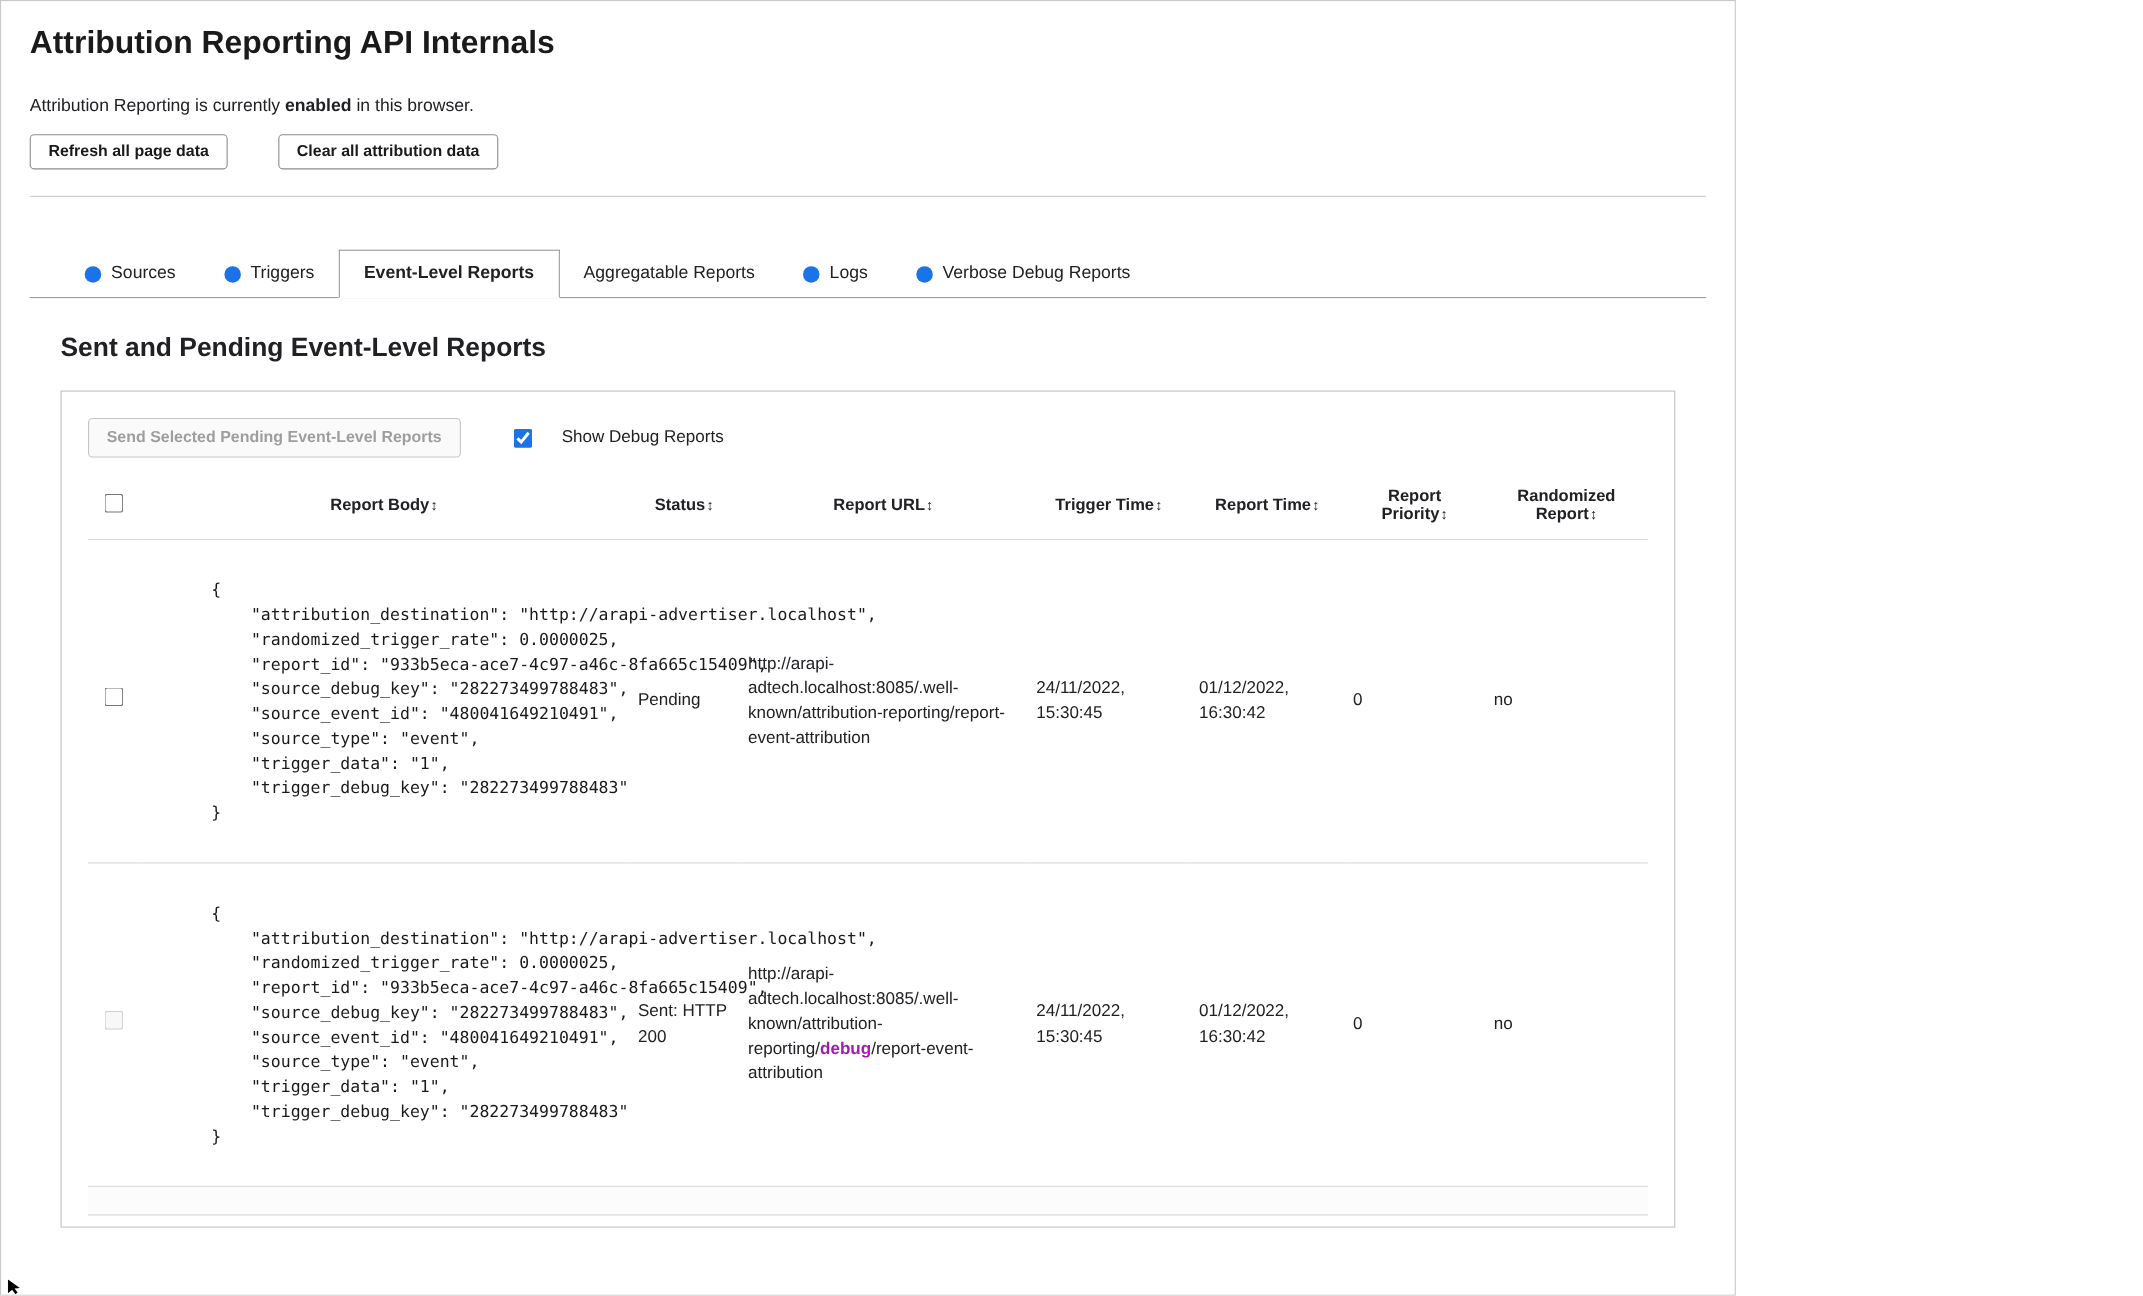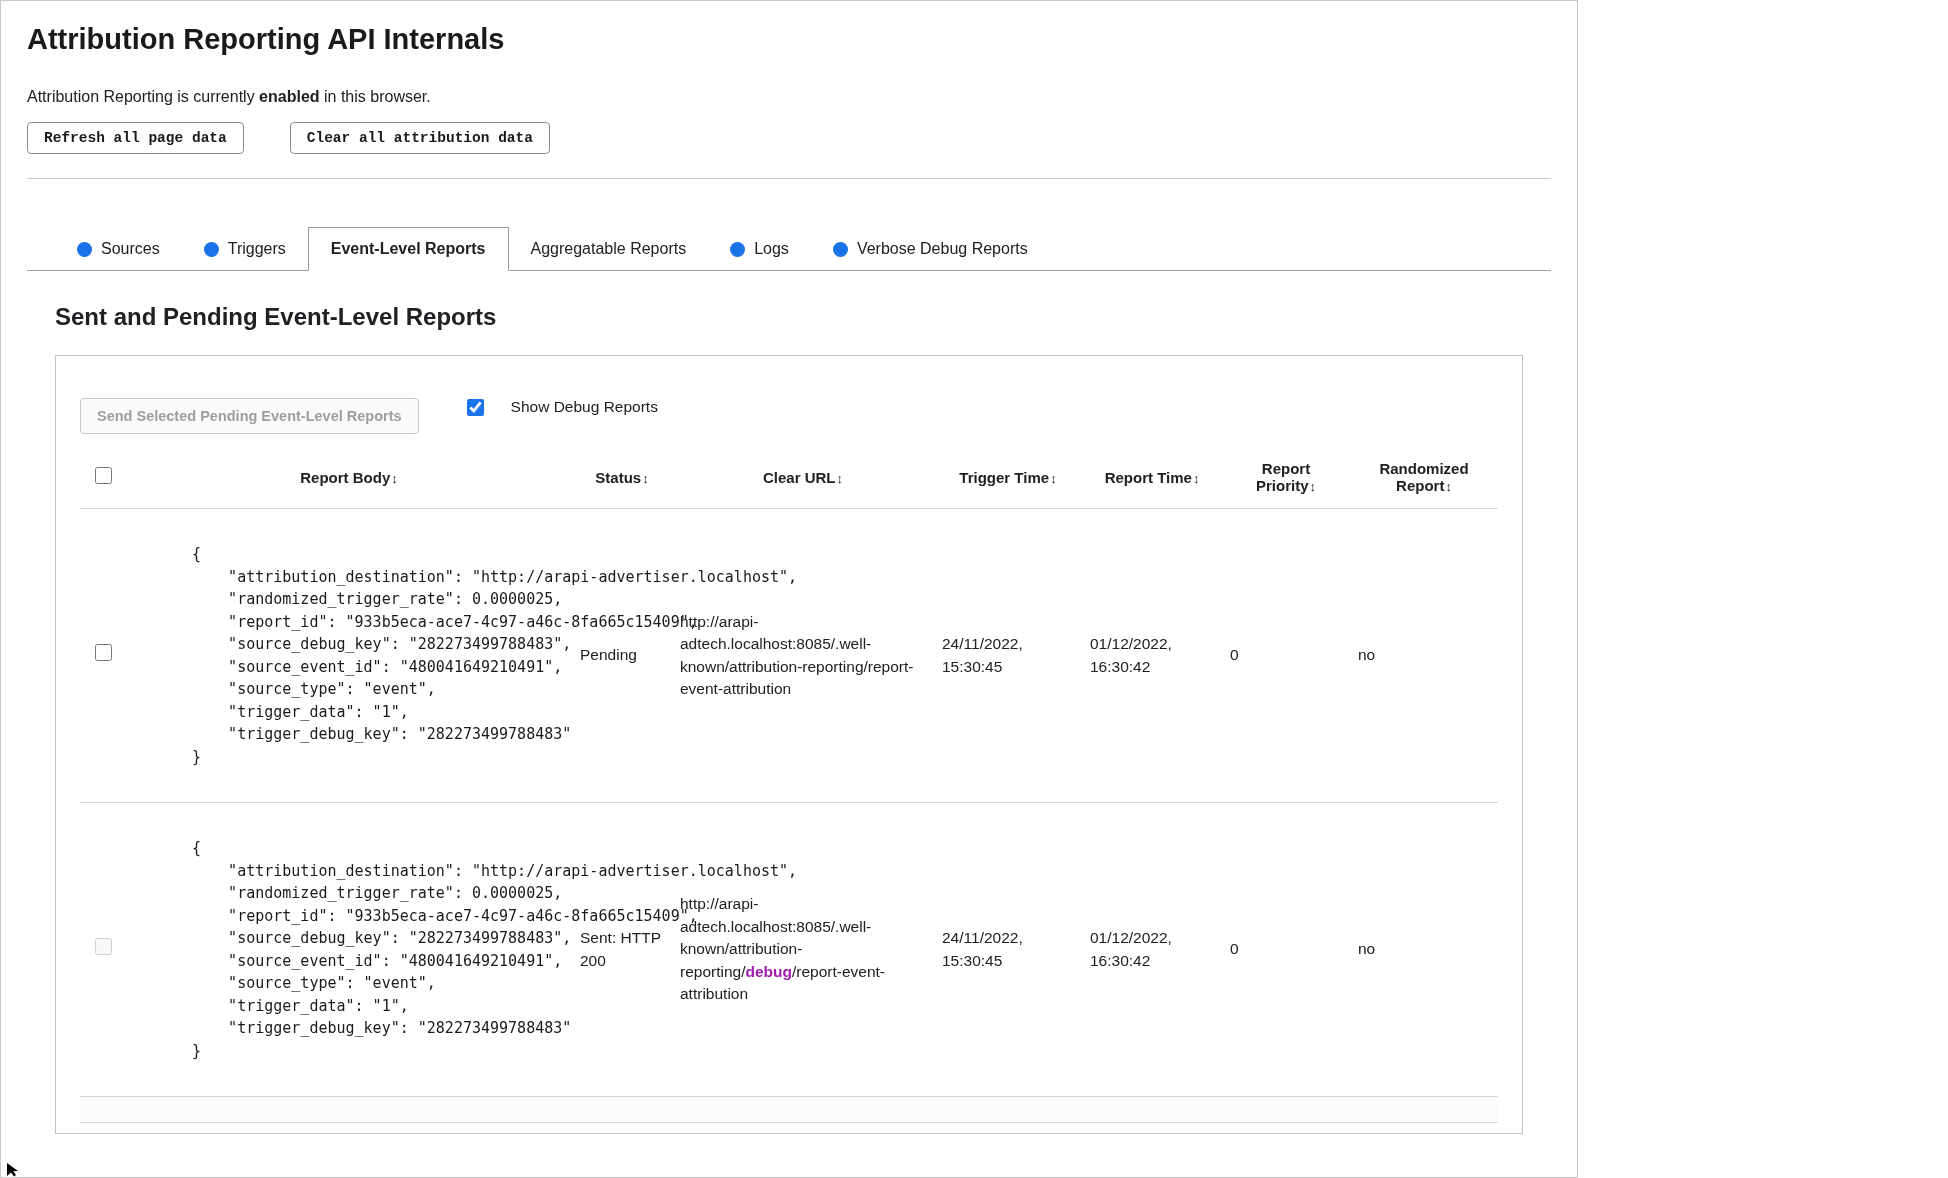--- a/index.html
+++ b/index.html
@@ -26,21 +26,21 @@
     font-weight: bold;
     color: #1a1a1a;
   }
   .status-line {
     margin: 32px 0 16px 0;
     font-size: 16px;
   }
   .status-line b { font-weight: bold; }
   .btn-row { display: flex; gap: 46px; margin-top: 14px; }
   button.btn {
-    font-family: Liberation Mono, monospace;
+    font-family: Liberation Sans, sans-serif;
     font-size: 14.5px;
     font-weight: bold;
     color: #1a1a1a;
     background: #ffffff;
     border: 1px solid #8d8d8d;
     border-radius: 4px;
     padding: 7px 16px;
     cursor: pointer;
   }
   hr.divider {
@@ -95,21 +95,20 @@
   .toolbar { display: flex; align-items: center; gap: 48px; }
   button.send-btn {
     font-family: "Liberation Sans", sans-serif;
     font-size: 14.5px;
     font-weight: bold;
     padding: 9px 16px;
     border-radius: 4px;
     border: 1px solid #c6c6c6;
     background: #fafafa;
     color: #9e9e9e;
-    margin-top: 18px;
   }
   .checkbox-wrap {
     display: flex;
     align-items: center;
     gap: 27px;
     font-size: 15.5px;
     cursor: pointer;
   }
   input[type="checkbox"] {
     width: 17px; height: 17px;
@@ -233,21 +232,21 @@
           <col class="c-priority">
           <col class="c-random">
       </colgroup>
       <thead>
         <tr>
           <th class="checkbox-cell">
             <input type="checkbox" style="">
           </th>
           <th><span>Report Body</span><span class="sort-icon">↕</span></th>
           <th><span>Status</span><span class="sort-icon">↕</span></th>
-          <th><span>Clear URL</span><span class="sort-icon">↕</span></th>
+          <th><span>Report URL</span><span class="sort-icon">↕</span></th>
           <th><span>Trigger Time</span><span class="sort-icon">↕</span></th>
           <th><span>Report Time</span><span class="sort-icon">↕</span></th>
           <th><span>Report Priority</span><span class="sort-icon">↕</span></th>
           <th><span>Randomized Report</span><span class="sort-icon">↕</span></th>
         </tr>
       </thead>
       <tbody>
         <tr>
           <td class="checkbox-cell">
             <input type="checkbox" style="">

